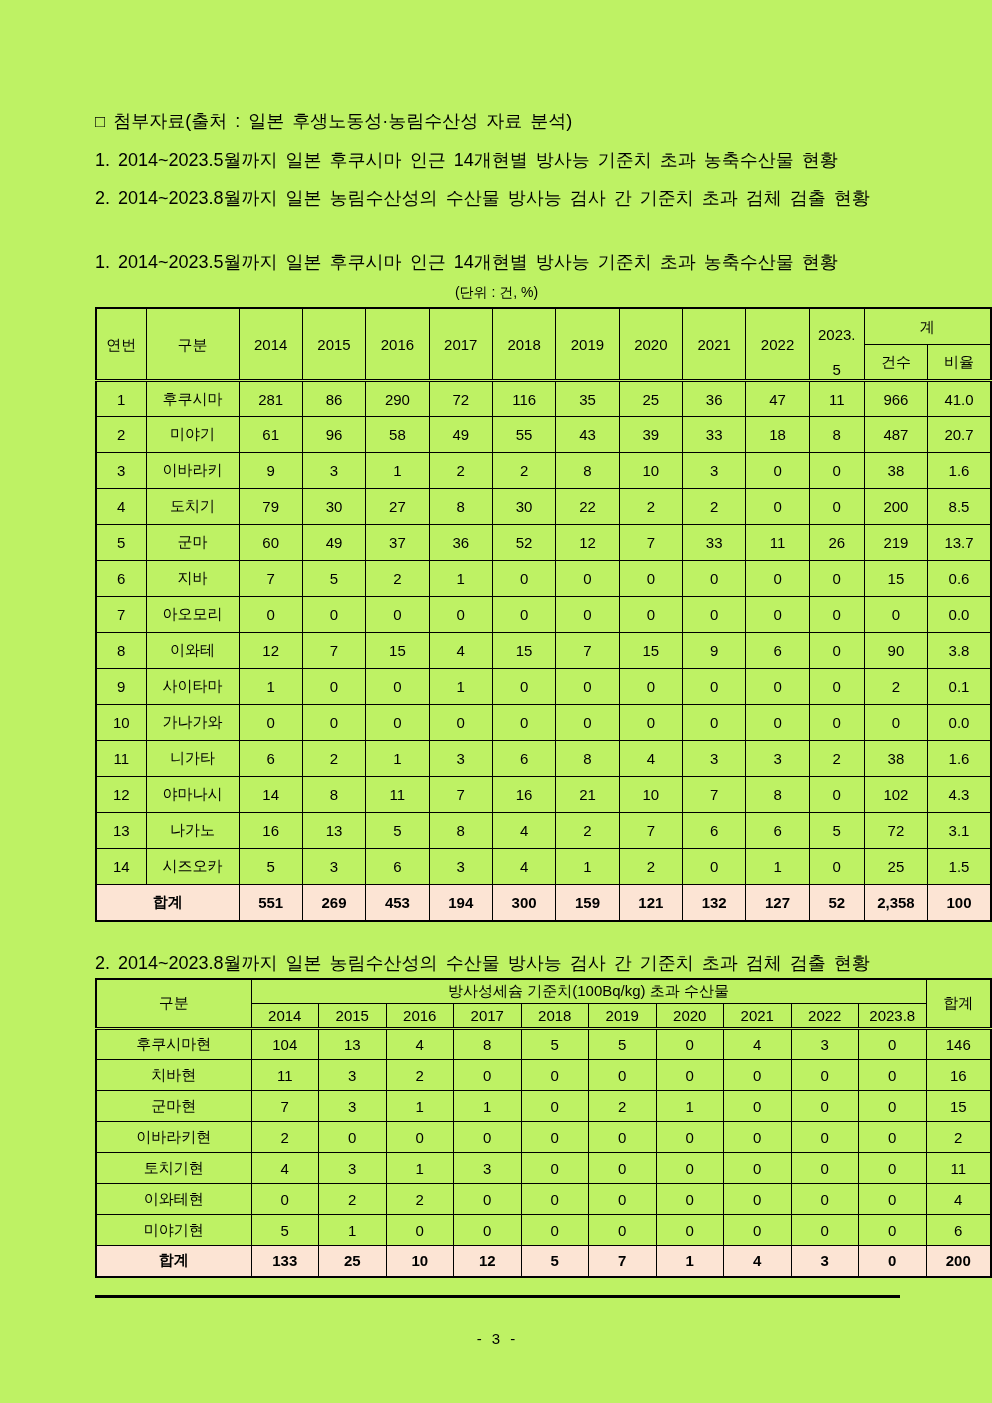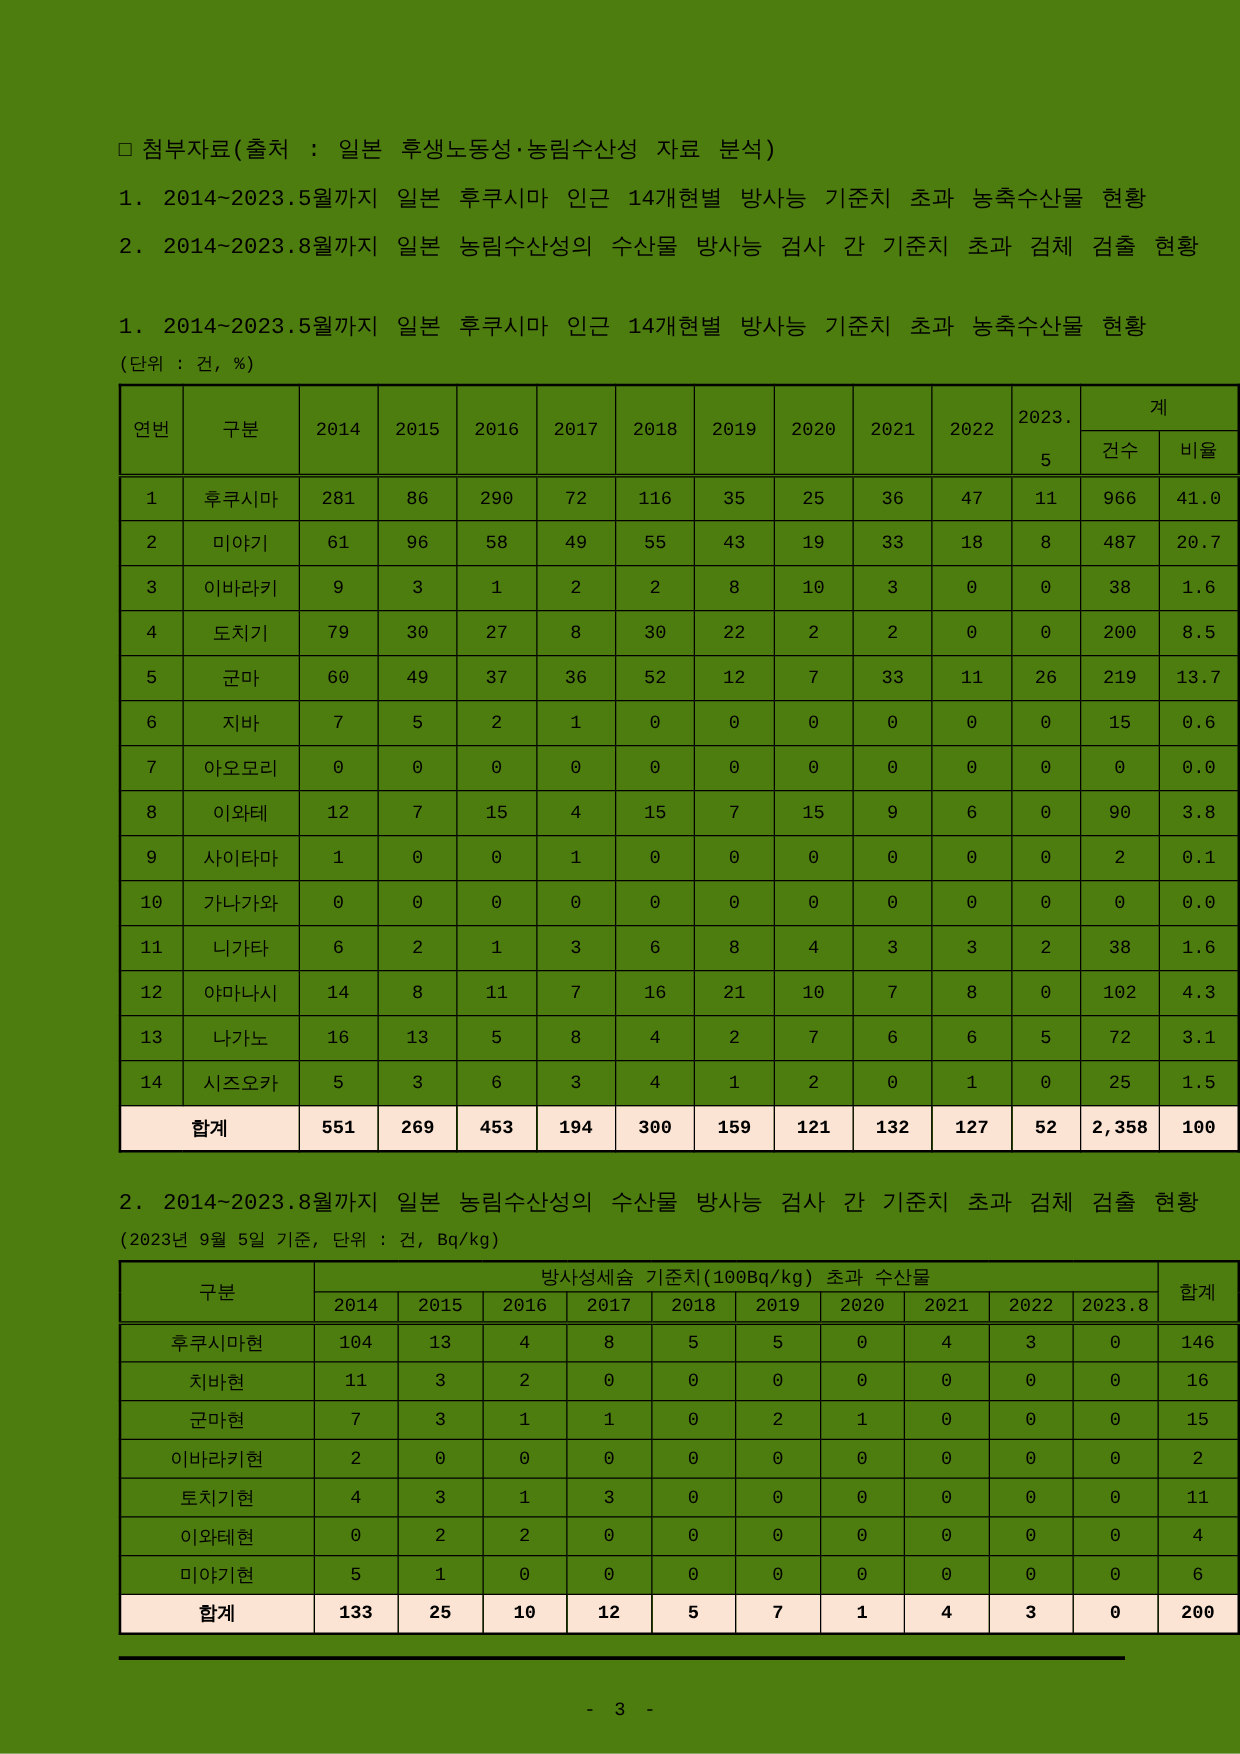--- a/index.html
+++ b/index.html
@@ -1,23 +1,23 @@
 <!DOCTYPE html>
 <html style="--total-bg: #fce4d4;"><head>
 <meta charset="utf-8">
 <style>
   * { box-sizing: border-box; }
   html, body { margin: 0; padding: 0; background: #e8e8e8; }
   .page {
     width: 992px; height: 1403px;
     margin: 0 auto;
-    background: #4d7c0f;
+    background: #bef264;
     position: relative;
     overflow: hidden;
-    font-family: Liberation Mono, monospace;
+    font-family: Liberation Sans, sans-serif;
     color: #000;
   }
   .content { padding: 102px 92px 0 95px; }
 
   .intro-line {
     margin: 0;
     font-size: 18px;
     line-height: 38px;
     word-spacing: 3px;
     white-space: nowrap;
@@ -32,21 +32,21 @@
     margin: 30px 0 0 0;
     font-size: 18px;
     font-weight: normal;
     line-height: 30px;
     word-spacing: 3px;
     white-space: nowrap;
   }
   .section-title.second { margin-top: 26px; }
 
   .unit-note {
-    text-align: left;
+    text-align: center;
     font-size: 14px;
     line-height: 20px;
     margin: 5px 2px 5px 0;
   }
 
   table {
     border-collapse: collapse;
     width: 897px;
     table-layout: fixed;
     border: 2px solid #000;
@@ -149,21 +149,21 @@
           </tr>
           <tr>
             <td>2</td>
             <td>미야기</td>
             <td>61</td>
             <td>96</td>
             <td>58</td>
             <td>49</td>
             <td>55</td>
             <td>43</td>
-            <td>19</td>
+            <td>39</td>
             <td>33</td>
             <td>18</td>
             <td>8</td>
             <td>487</td>
             <td>20.7</td>
           </tr>
           <tr>
             <td>3</td>
             <td>이바라키</td>
             <td>9</td>
@@ -367,21 +367,20 @@
             <td>132</td>
             <td>127</td>
             <td>52</td>
             <td>2,358</td>
             <td>100</td>
           </tr>
         </tbody>
     </table>
 
     <h2 class="section-title second">2. 2014~2023.8월까지 일본 농림수산성의 수산물 방사능 검사 간 기준치 초과 검체 검출 현황</h2>
-    <div class="unit-note">(2023년 9월 5일 기준, 단위 : 건, Bq/kg)</div>
 
     <table class="t2">
       <thead>
         <tr>
           <th rowspan="2" class="w-cat2">구분</th>
           <th colspan="10">방사성세슘 기준치(100Bq/kg) 초과 수산물</th>
           <th rowspan="2" class="w-tot2">합계</th>
         </tr>
         <tr>
             <th>2014</th>

